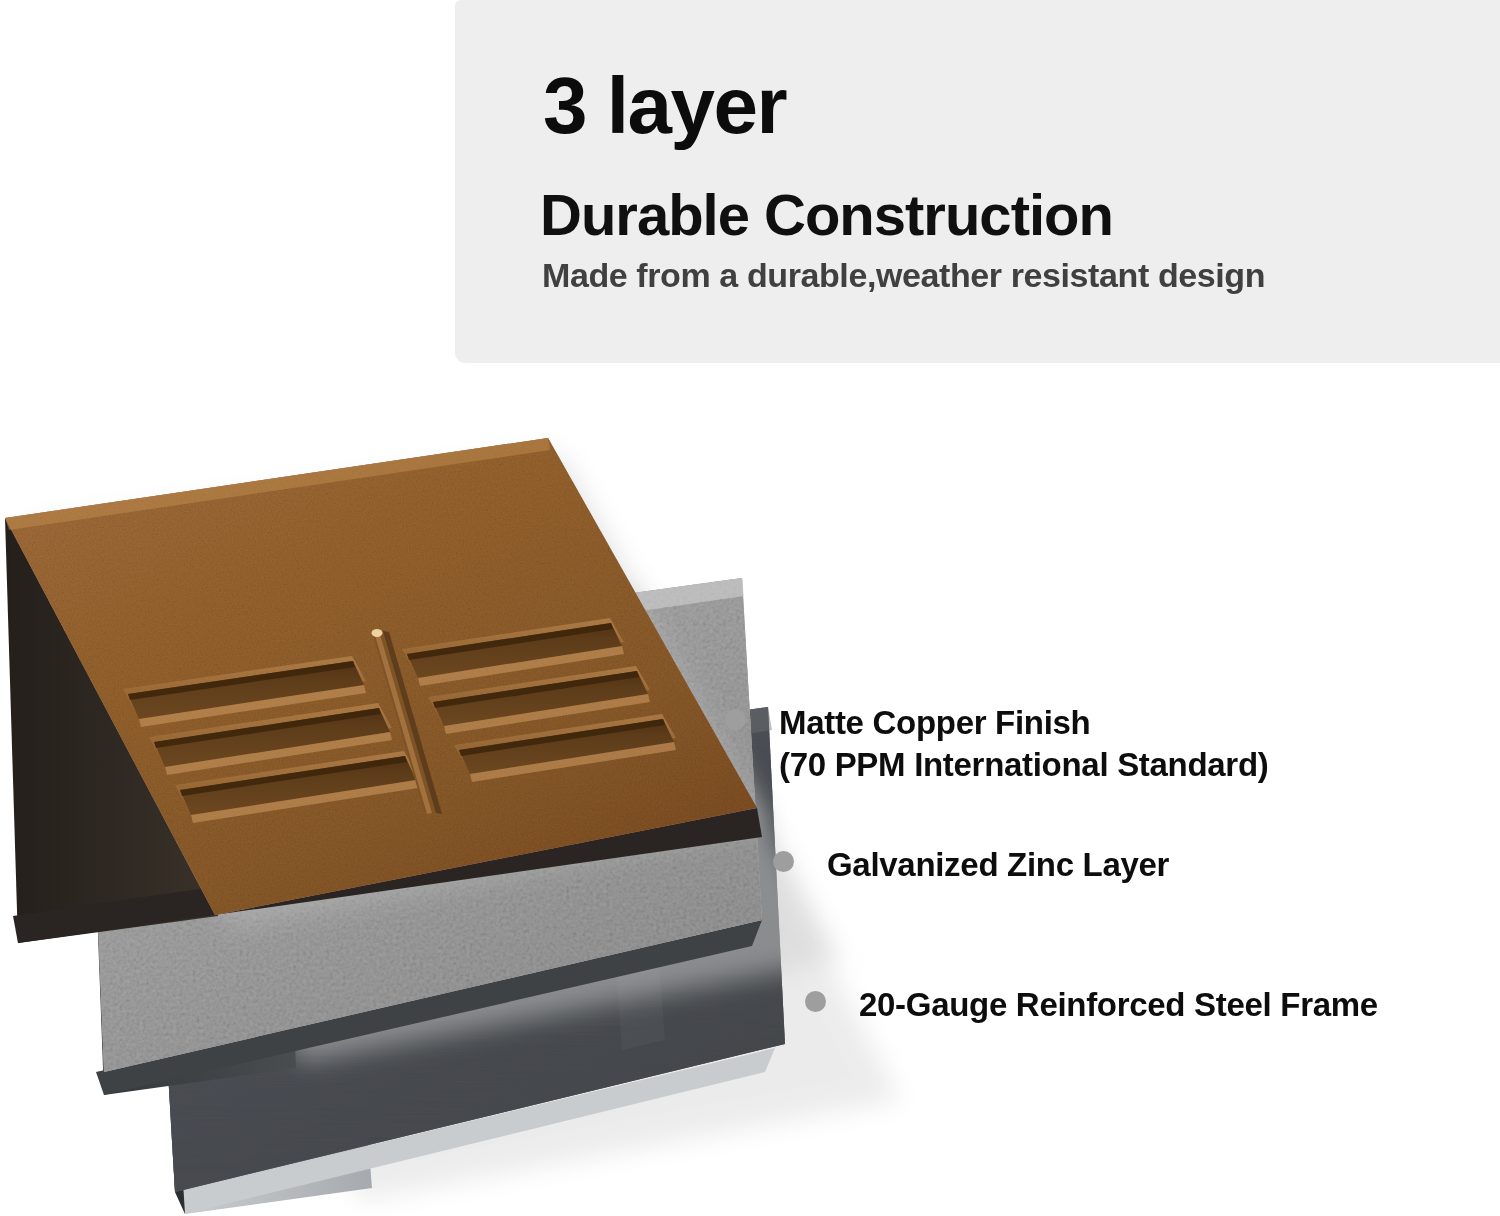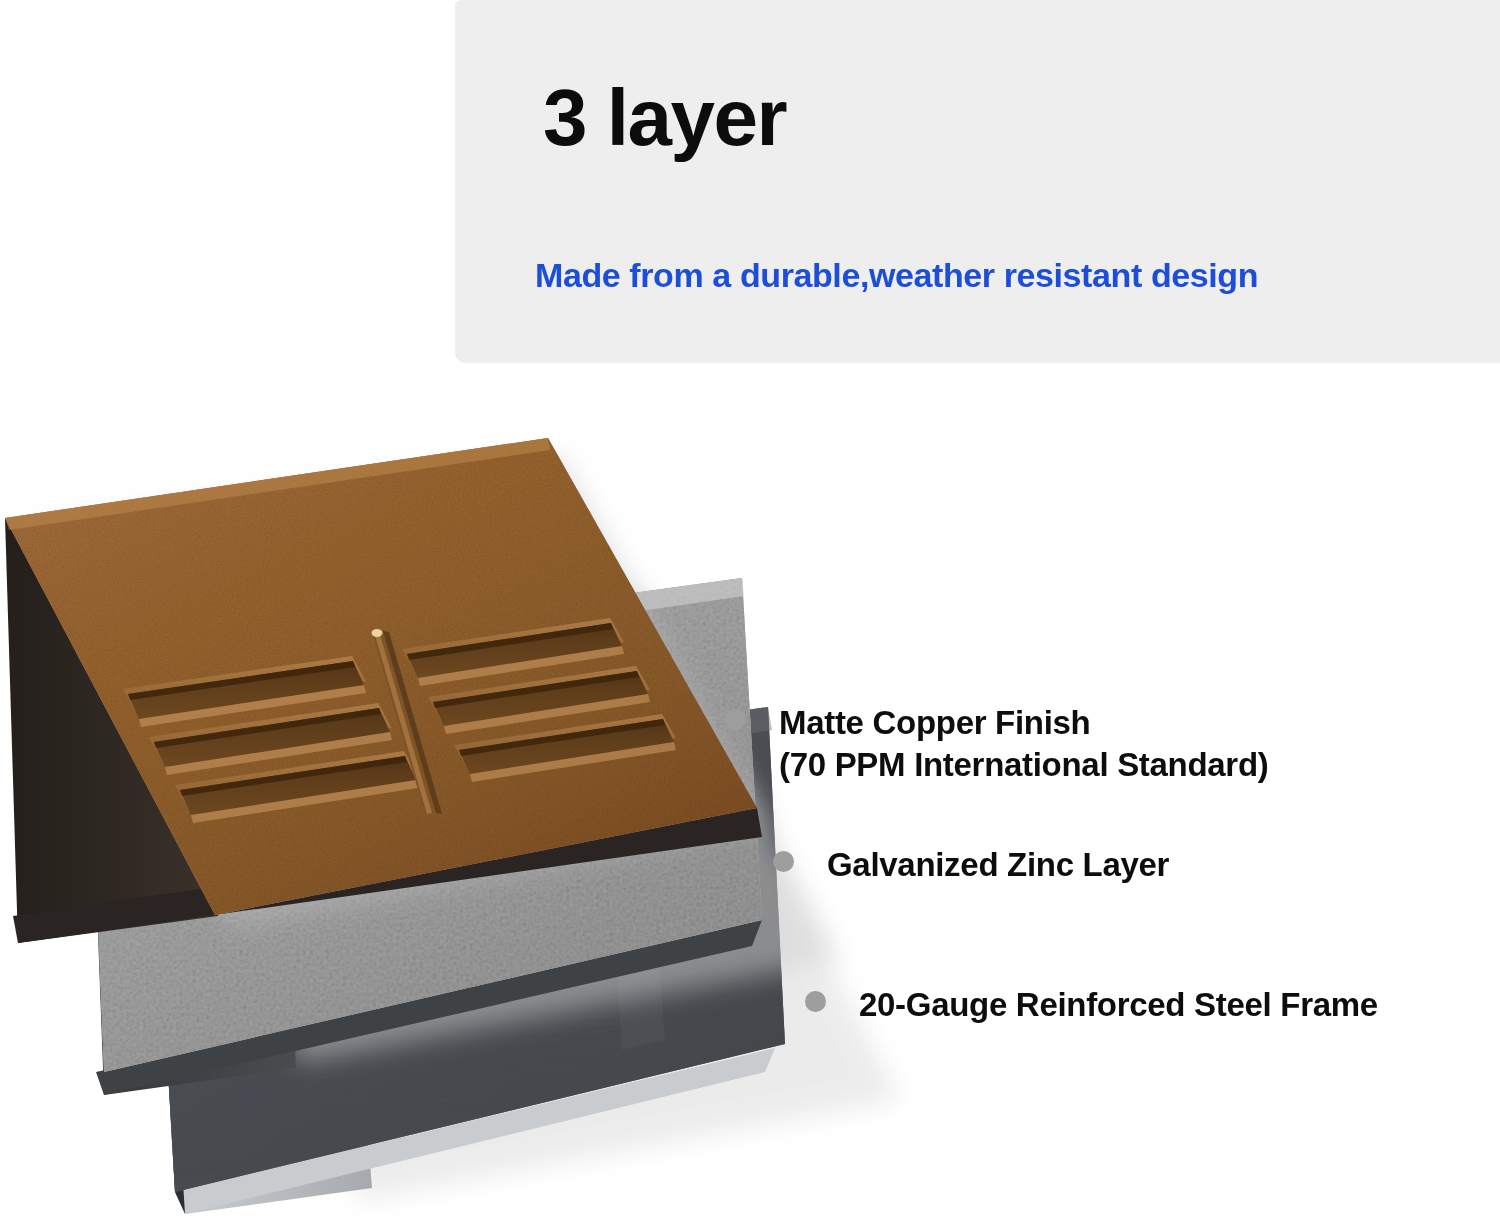--- a/index.html
+++ b/index.html
@@ -11,32 +11,32 @@
   }
   #stage{position:absolute;inset:0;width:1500px;height:1216px;background:#fff;}
 
   
   .header-panel{
     position:absolute;left:455px;top:0;width:1045px;height:363px;
     background:#eeeeee;
     border-bottom-left-radius:10px;border-top-left-radius:6px;
   }
   .hdr-title{
-    position:absolute;left:88px;top:78px;
+    position:absolute;left:88px;top:66px;
     font-size:80px;font-weight:bold;color:#0c0c0c;
     letter-spacing:-1.5px;line-height:1;white-space:nowrap;
   }
   .hdr-sub{
     position:absolute;left:85px;top:186px;
     font-size:58px;font-weight:bold;color:#101010;
     letter-spacing:-1.0px;line-height:1;white-space:nowrap;
   }
   .hdr-tag{
-    position:absolute;left:80px;top:258px;
-    font-size:34px;font-weight:bold;color:#1d4ed8;
+    position:absolute;left:87px;top:258px;
+    font-size:34px;font-weight:bold;color:#404040;
     letter-spacing:-0.4px;line-height:1;white-space:nowrap;
   }
 
   
   .stack{position:absolute;left:0;top:400px;width:900px;height:816px;}
   .stack svg{display:block;width:900px;height:816px;overflow:visible;}
 
   
   .callout{position:absolute;display:flex;align-items:flex-start;}
   .dot{
@@ -51,20 +51,21 @@
   #callout-1{left:773px;top:844px;}
   #callout-2{left:805px;top:984px;}
 </style>
 </head>
 <body>
 
 <div id="stage">
 
   <div class="header-panel">
     <div class="hdr-title">3 layer</div>
+    <div class="hdr-sub">Durable Construction</div>
     <div class="hdr-tag">Made from a durable,weather resistant design</div>
   </div>
 
   <div class="stack">
     <svg viewBox="0 0 900 816" xmlns="http://www.w3.org/2000/svg">
       <defs>
 
         <linearGradient id="gCopper" x1="0" y1="0" x2="0.75" y2="1">
           <stop offset="0" stop-color="#a87140"></stop>
           <stop offset="0.35" stop-color="#99652f"></stop>

